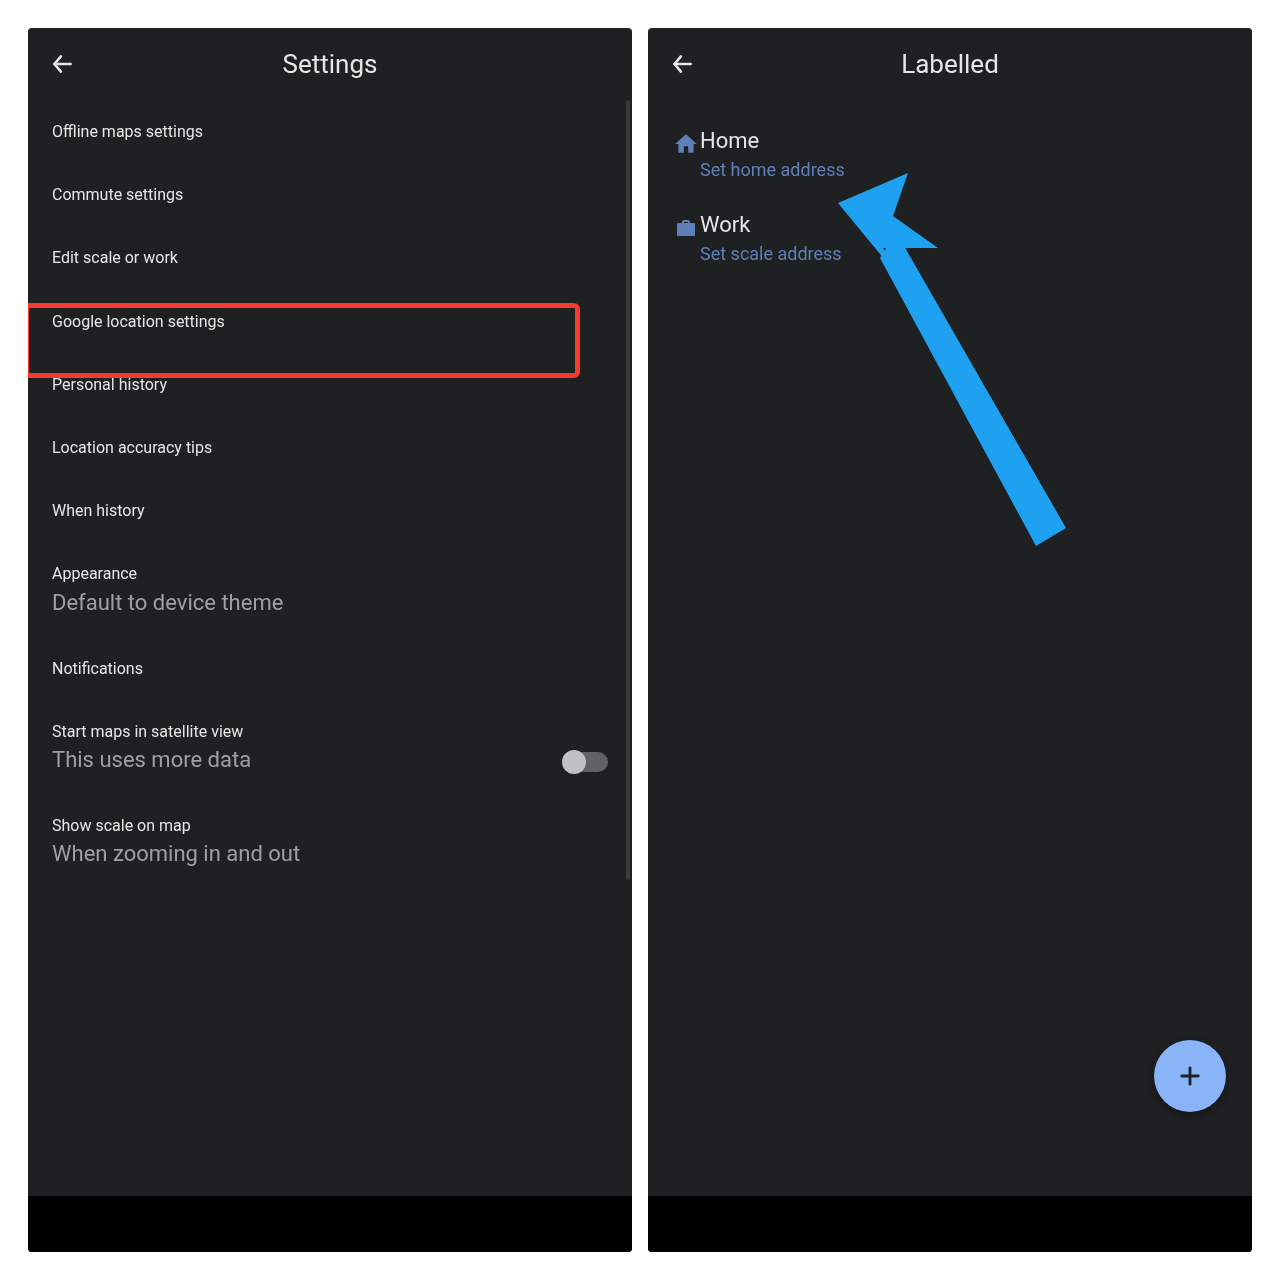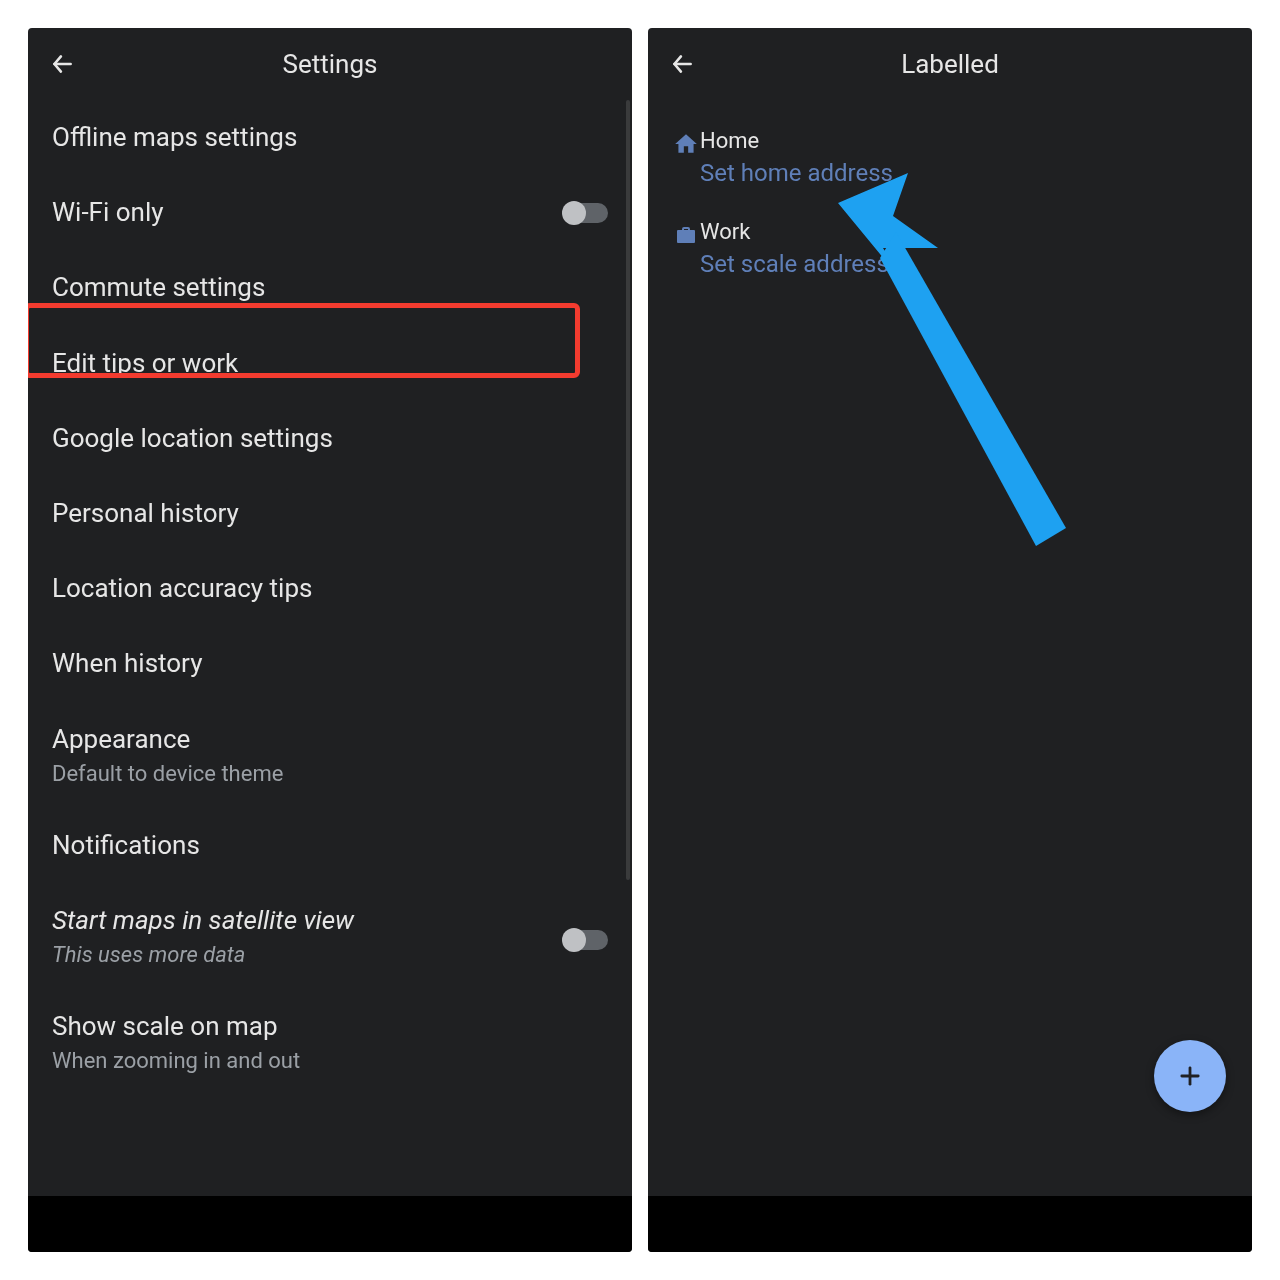--- a/index.html
+++ b/index.html
@@ -60,21 +60,21 @@
     font-weight: 400;
     pointer-events: none;
   }
   .list { padding: 0; }
   .item {
     padding: 22px 24px;
     cursor: pointer;
     position: relative;
   }
   .label {
-    font-size: 26px;
+    font-size: 16px;
     color: var(--fg);
     line-height: 1.2;
   }
   .sub {
     font-size: 22px;
     color: var(--muted);
     margin-top: 6px;
   }
   .toggle-row {
     display: flex;
@@ -114,21 +114,21 @@
     display: inline-flex; align-items: center; justify-content: center;
     color: var(--accent);
     flex: 0 0 28px;
     margin-top: 2px;
   }
   .labelled-item .title {
     font-size: 22px;
     color: var(--fg);
   }
   .labelled-item .desc {
-    font-size: 24px;
+    font-size: 18px;
     color: var(--accent);
     margin-top: 6px;
   }
   .fab {
     position: absolute;
     right: 26px; bottom: 140px;
     width: 72px; height: 72px;
     border-radius: 50%;
     background: var(--fab);
     display: flex; align-items: center; justify-content: center;
@@ -167,52 +167,46 @@
               <line x1="20" y1="12" x2="5" y2="12"></line>
               <polyline points="11 5 5 12 11 19"></polyline>
             </svg>
         </span>
         <div class="appbar-title">Settings</div>
       </div>
       <div class="list">
         <div class="item">
           <div class="label">Offline maps settings</div>
         </div>
-        <div class="item toggle-row">
-          <div class="label">Wi-Fi only</div>
-          <div class="toggle">
-              <div class="thumb"></div>
-            </div>
-        </div>
         <div class="item">
           <div class="label">Commute settings</div>
         </div>
         <div class="item" id="hl-item">
-          <div class="label">Edit tips or work</div>
+          <div class="label">Edit scale or work</div>
         </div>
         <div class="item">
           <div class="label">Google location settings</div>
         </div>
         <div class="item">
           <div class="label">Personal history</div>
         </div>
         <div class="item">
           <div class="label">Location accuracy tips</div>
         </div>
         <div class="item">
           <div class="label">When history</div>
         </div>
         <div class="item">
           <div class="label">Appearance</div>
           <div class="sub">Default to device theme</div>
         </div>
         <div class="item">
           <div class="label">Notifications</div>
         </div>
-        <div class="item toggle-row" style="align-items:center;font-style:italic;">
+        <div class="item toggle-row" style="align-items:flex-end;">
           <div>
             <div class="label">Start maps in satellite view</div>
             <div class="sub">This uses more data</div>
           </div>
           <div class="toggle" style="margin-top:8px;">
               <div class="thumb"></div>
             </div>
         </div>
         <div class="item" style="padding-bottom:6px;">
           <div class="label">Show scale on map</div>

